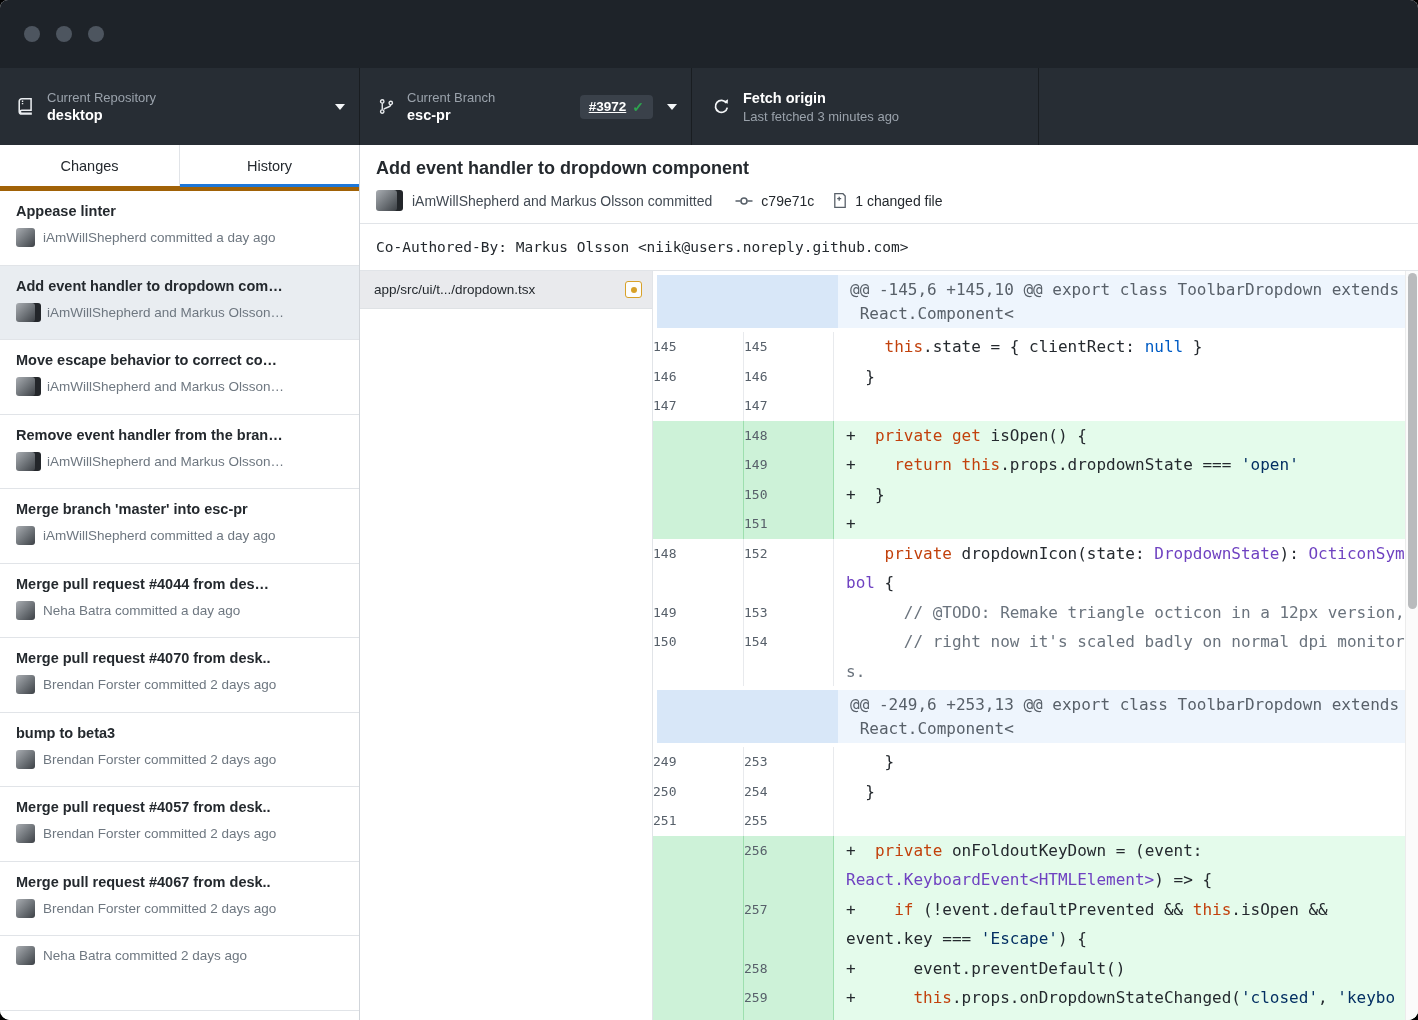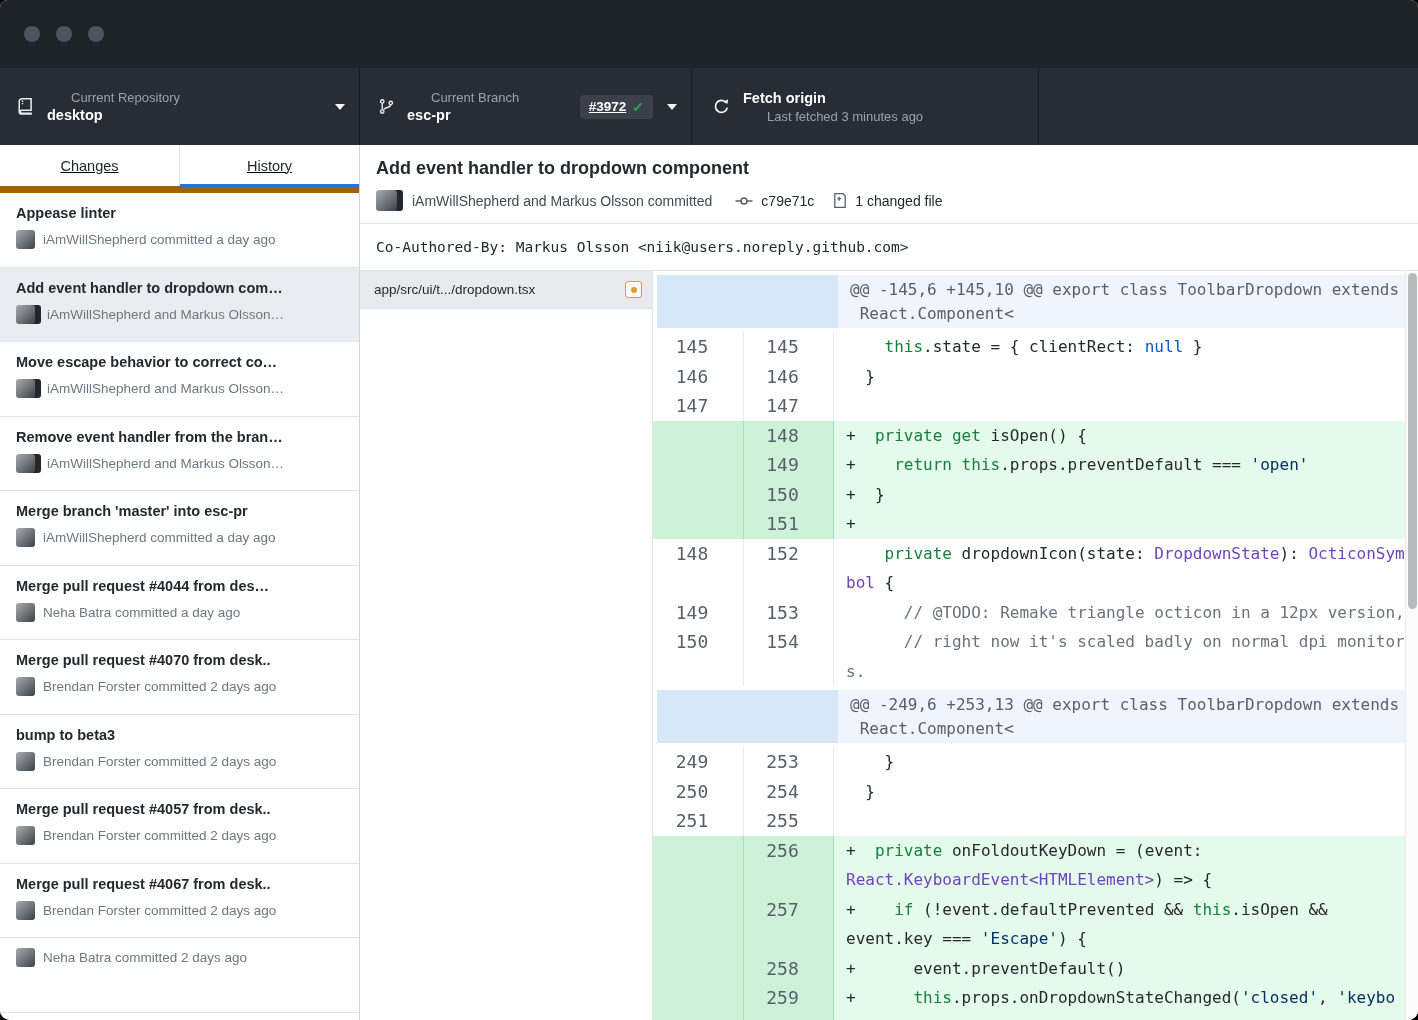--- a/index.html
+++ b/index.html
@@ -10,30 +10,30 @@
   .titlebar{height:68px;background:#1e2329;flex:none;display:flex;align-items:center;padding-left:24px;}
   .dot{width:16px;height:16px;border-radius:50%;background:#4d555f;margin-right:16px;}
   
   .toolbar{height:77px;background:#272d34;flex:none;display:flex;}
   .tb-btn{display:flex;align-items:center;box-sizing:border-box;border-right:1px solid #191d21;cursor:default;}
   .tb-repo{width:360px;padding:0 14px 0 16px;}
   .tb-branch{width:332px;padding:0 14px 0 18px;}
   .tb-fetch{width:347px;padding:0 14px 0 20px;}
   .tb-icon{flex:none;margin-right:12px;display:flex;align-items:center;}
   .tb-text{flex:1;min-width:0;}
-  .tb-label{font-size:13px;color:#9aa2ab;line-height:17px;margin-left:24px;}
+  .tb-label{font-size:13px;color:#9aa2ab;line-height:17px;}
   .tb-value{font-size:14.5px;color:#fff;font-weight:700;line-height:19px;}
   .pr-badge{flex:none;background:#3a414a;border-radius:4px;padding:4px 9px;display:flex;align-items:center;margin-right:14px;}
   .pr-badge .num{color:#fff;font-weight:700;font-size:13.5px;margin-right:6px;text-decoration:underline;}
   .pr-badge .chk{color:#2ea44f;font-size:14px;font-weight:700;}
   .caret{width:0;height:0;border-left:5.5px solid transparent;border-right:5.5px solid transparent;border-top:6px solid #f4f6f8;flex:none;}
   
   .main{flex:1;display:flex;min-height:0;}
   .sidebar{width:360px;flex:none;border-right:1px solid #d1d5da;box-sizing:border-box;display:flex;flex-direction:column;background:#fff;}
-  .tabbar{height:41px;flex:none;display:flex;border-bottom:7px solid #a16207;text-decoration:underline;}
+  .tabbar{height:41px;flex:none;display:flex;border-bottom:5px solid #a16207;}
   .tab{flex:1;display:flex;align-items:center;justify-content:center;font-size:14.5px;color:#24292e;position:relative;cursor:default;}
   .tab + .tab{border-left:1px solid #e1e4e8;}
   .tab.active::after{content:"";position:absolute;left:0;right:0;bottom:-1px;height:3px;background:#1d77d8;}
   .commit-list{flex:1;overflow:hidden;}
   .commit-item{height:74.5px;box-sizing:border-box;border-bottom:1px solid #e1e4e8;padding:10px 14px 0 16px;cursor:default;}
   .commit-item.selected{background:#e9edf1;}
   .commit-title{font-size:14.5px;font-weight:700;color:#24292e;white-space:nowrap;overflow:hidden;line-height:20px;margin-bottom:7px;}
   .commit-meta-row{display:flex;align-items:center;}
   .avatar-stack{position:relative;height:19px;width:23px;flex:none;margin-right:8px;}
   .avatar-stack.single{width:19px;}
@@ -60,35 +60,35 @@
   .file-row{height:38px;background:#e9eaed;border-bottom:1px solid #dfe2e5;display:flex;align-items:center;
     padding:0 10px 0 14px;box-sizing:border-box;cursor:default;}
   .file-path{flex:1;font-size:13.5px;color:#24292e;white-space:nowrap;overflow:hidden;}
   .status-modified{flex:none;width:15px;height:15px;border:1.5px solid #d8a128;border-radius:3px;
     display:flex;align-items:center;justify-content:center;background:#fdfdfc;}
   .status-modified i{width:6px;height:6px;border-radius:50%;background:#d8a128;}
   
   .diff{flex:1;min-width:0;position:relative;overflow:hidden;background:#fff;
     font-family:"DejaVu Sans Mono", monospace;font-size:16px;color:#24292e;}
   .drow{display:flex;}
-  .g{width:90px;flex:none;box-sizing:border-box;text-align:center;padding-right:12px;
-    font-size:18px;color:#57606a;line-height:29.5px;}
+  .g{width:90px;flex:none;box-sizing:border-box;text-align:left;padding-right:12px;
+    font-size:13px;color:#57606a;line-height:29.5px;}
   .code{flex:1;min-width:0;box-sizing:border-box;padding-left:12px;}
   .vl{height:29.5px;line-height:29.5px;white-space:pre;overflow:hidden;}
   .drow.ctx .g2{border-left:1px solid #e8eaed;}
   .drow.ctx .code{border-left:1px solid #e8eaed;}
   .drow.add .g{background:#cdf2d8;}
   .drow.add .code{background:#e4fbeb;}
   .drow.add .g2{border-left:1px solid #9ddfae;}
   .drow.add .code{border-left:1px solid #9ddfae;}
   .drow.hunk{padding:4px;}
   .drow.hunk .g{background:#d8e7f8;}
   .drow.hunk .code{background:#eef5fd;border-left:1px solid #d8e7f8;padding-top:3px;padding-bottom:3px;}
   .drow.hunk .vl{height:23.5px;line-height:23.5px;}
-  .k{color:#15803d;} .p{color:#6f42c1;} .b{color:#005cc5;} .s{color:#032f62;} .c{color:#6a737d;} .h{color:#586069;}
+  .k{color:#c2410c;} .p{color:#6f42c1;} .b{color:#005cc5;} .s{color:#032f62;} .c{color:#6a737d;} .h{color:#586069;}
   
   .scrollbar{position:absolute;top:0;right:0;bottom:0;width:12px;background:#fbfbfb;border-left:1px solid #ececec;}
   .scroll-thumb{position:absolute;top:2px;right:1px;width:9px;height:336px;background:#b9bbbd;border-radius:5px;}
   svg{display:block;}
 </style>
 </head>
 <body>
 
 <div class="window">
 
@@ -339,21 +339,21 @@
                 <div class="g g1"></div>
                 <div class="g g2">148</div>
                 <div class="code">
                   <div class="vl"><span>+  </span><span class="k">private</span><span> </span><span class="k">get</span><span> isOpen() {</span></div>
                 </div>
               </div>
               <div class="drow add">
                 <div class="g g1"></div>
                 <div class="g g2">149</div>
                 <div class="code">
-                  <div class="vl"><span>+    </span><span class="k">return</span><span> </span><span class="k">this</span><span>.props.preventDefault === </span><span class="s">'open'</span></div>
+                  <div class="vl"><span>+    </span><span class="k">return</span><span> </span><span class="k">this</span><span>.props.dropdownState === </span><span class="s">'open'</span></div>
                 </div>
               </div>
               <div class="drow add">
                 <div class="g g1"></div>
                 <div class="g g2">150</div>
                 <div class="code">
                   <div class="vl"><span>+  }</span></div>
                 </div>
               </div>
               <div class="drow add">

